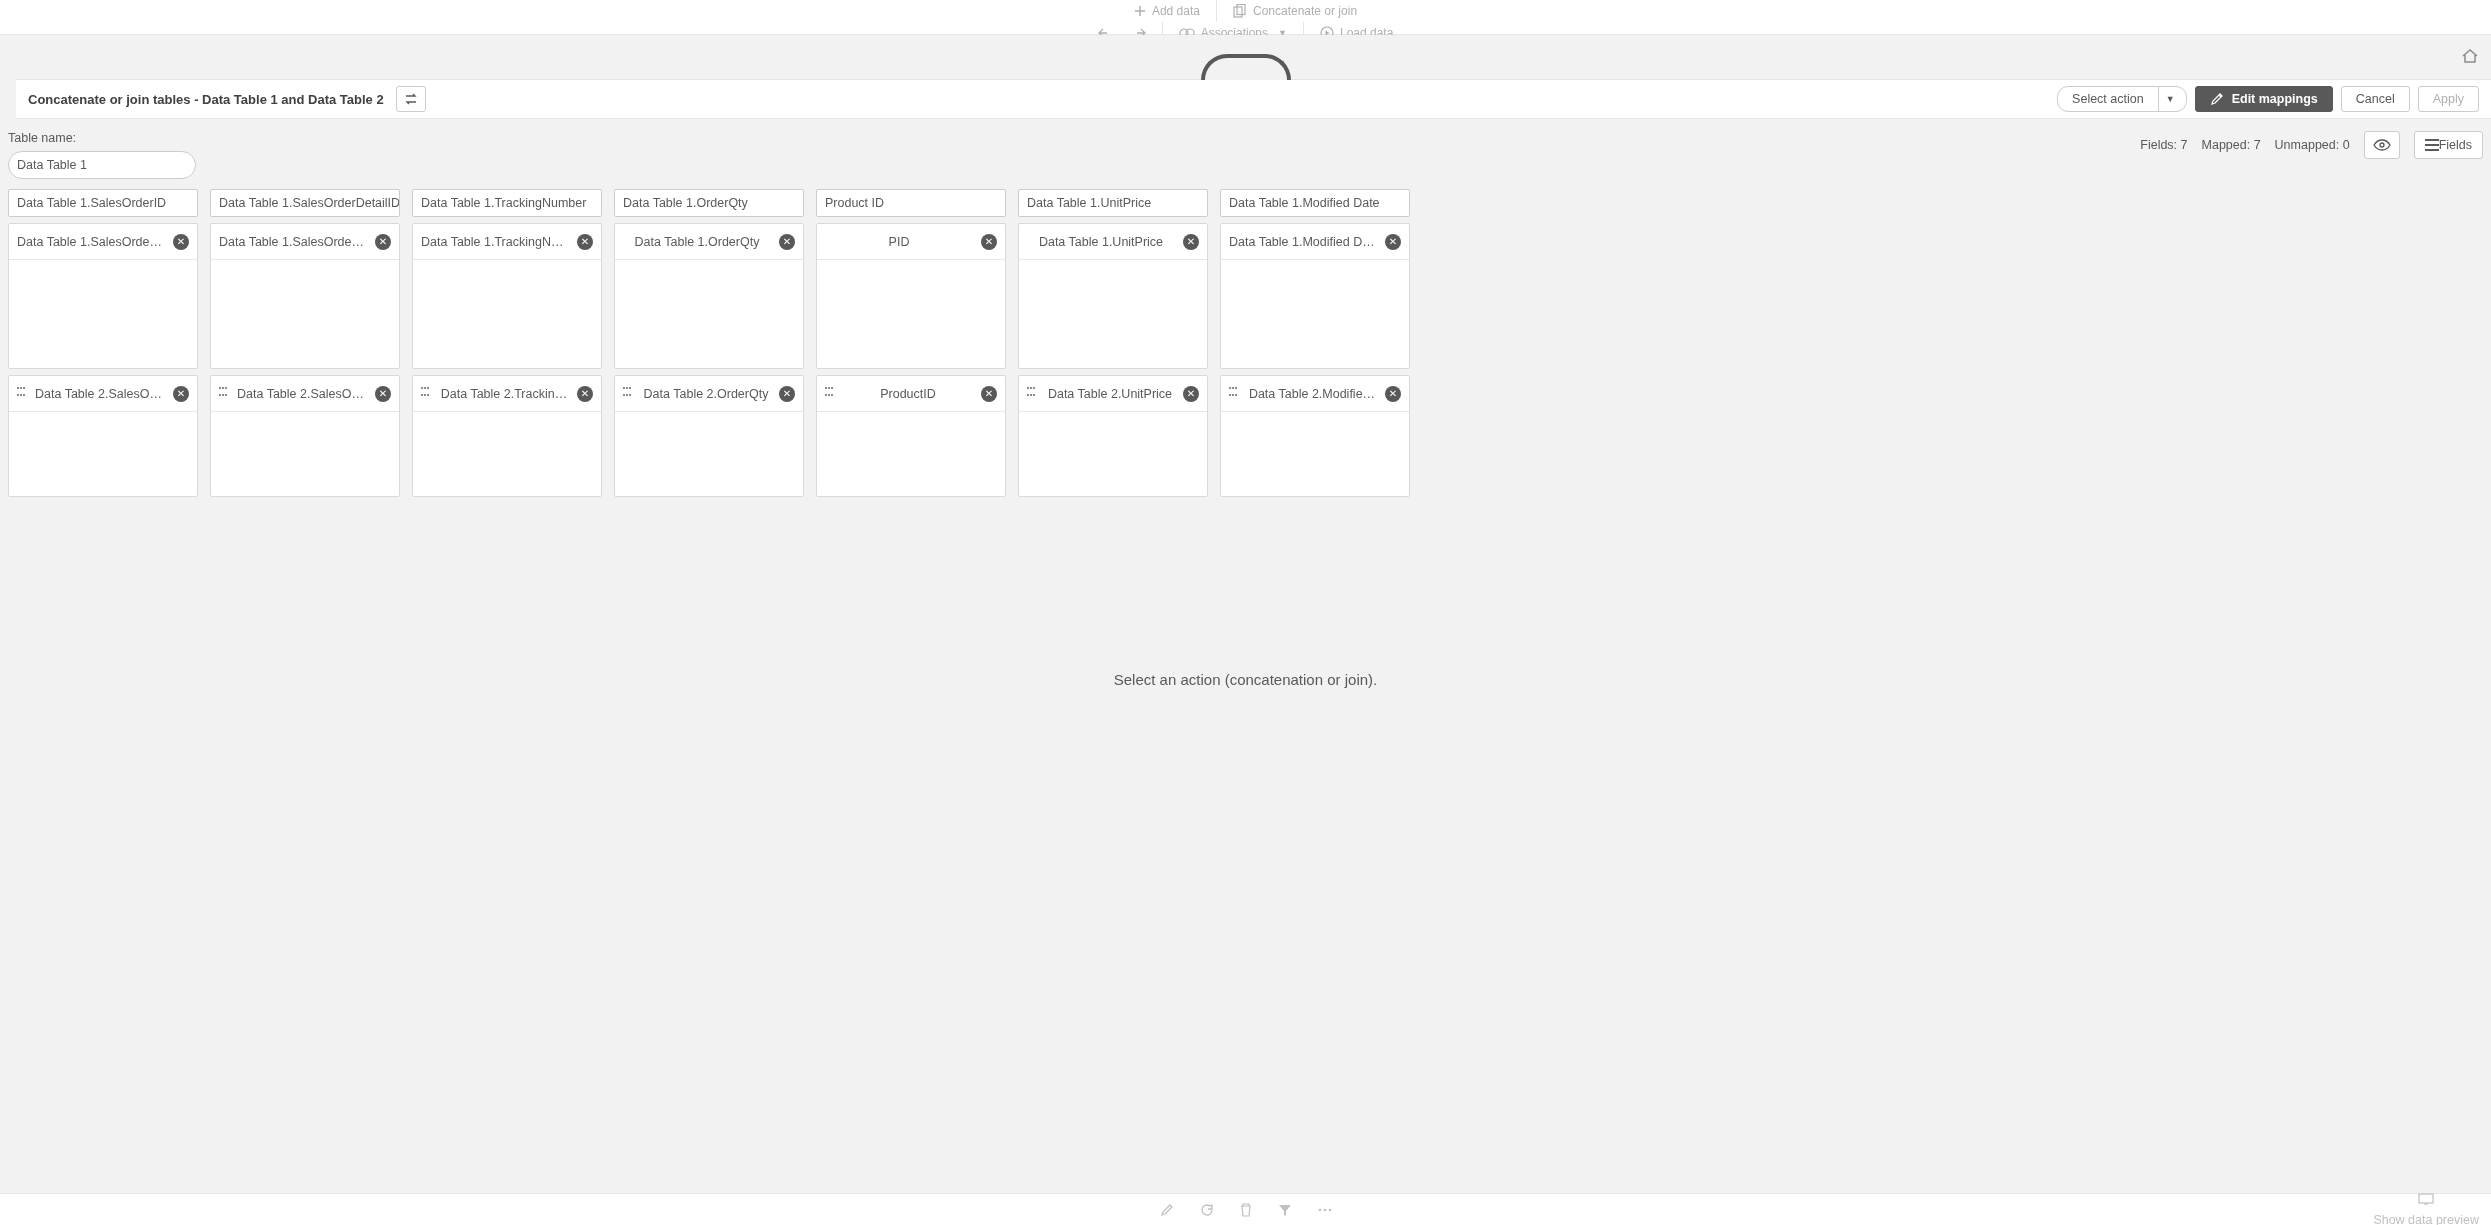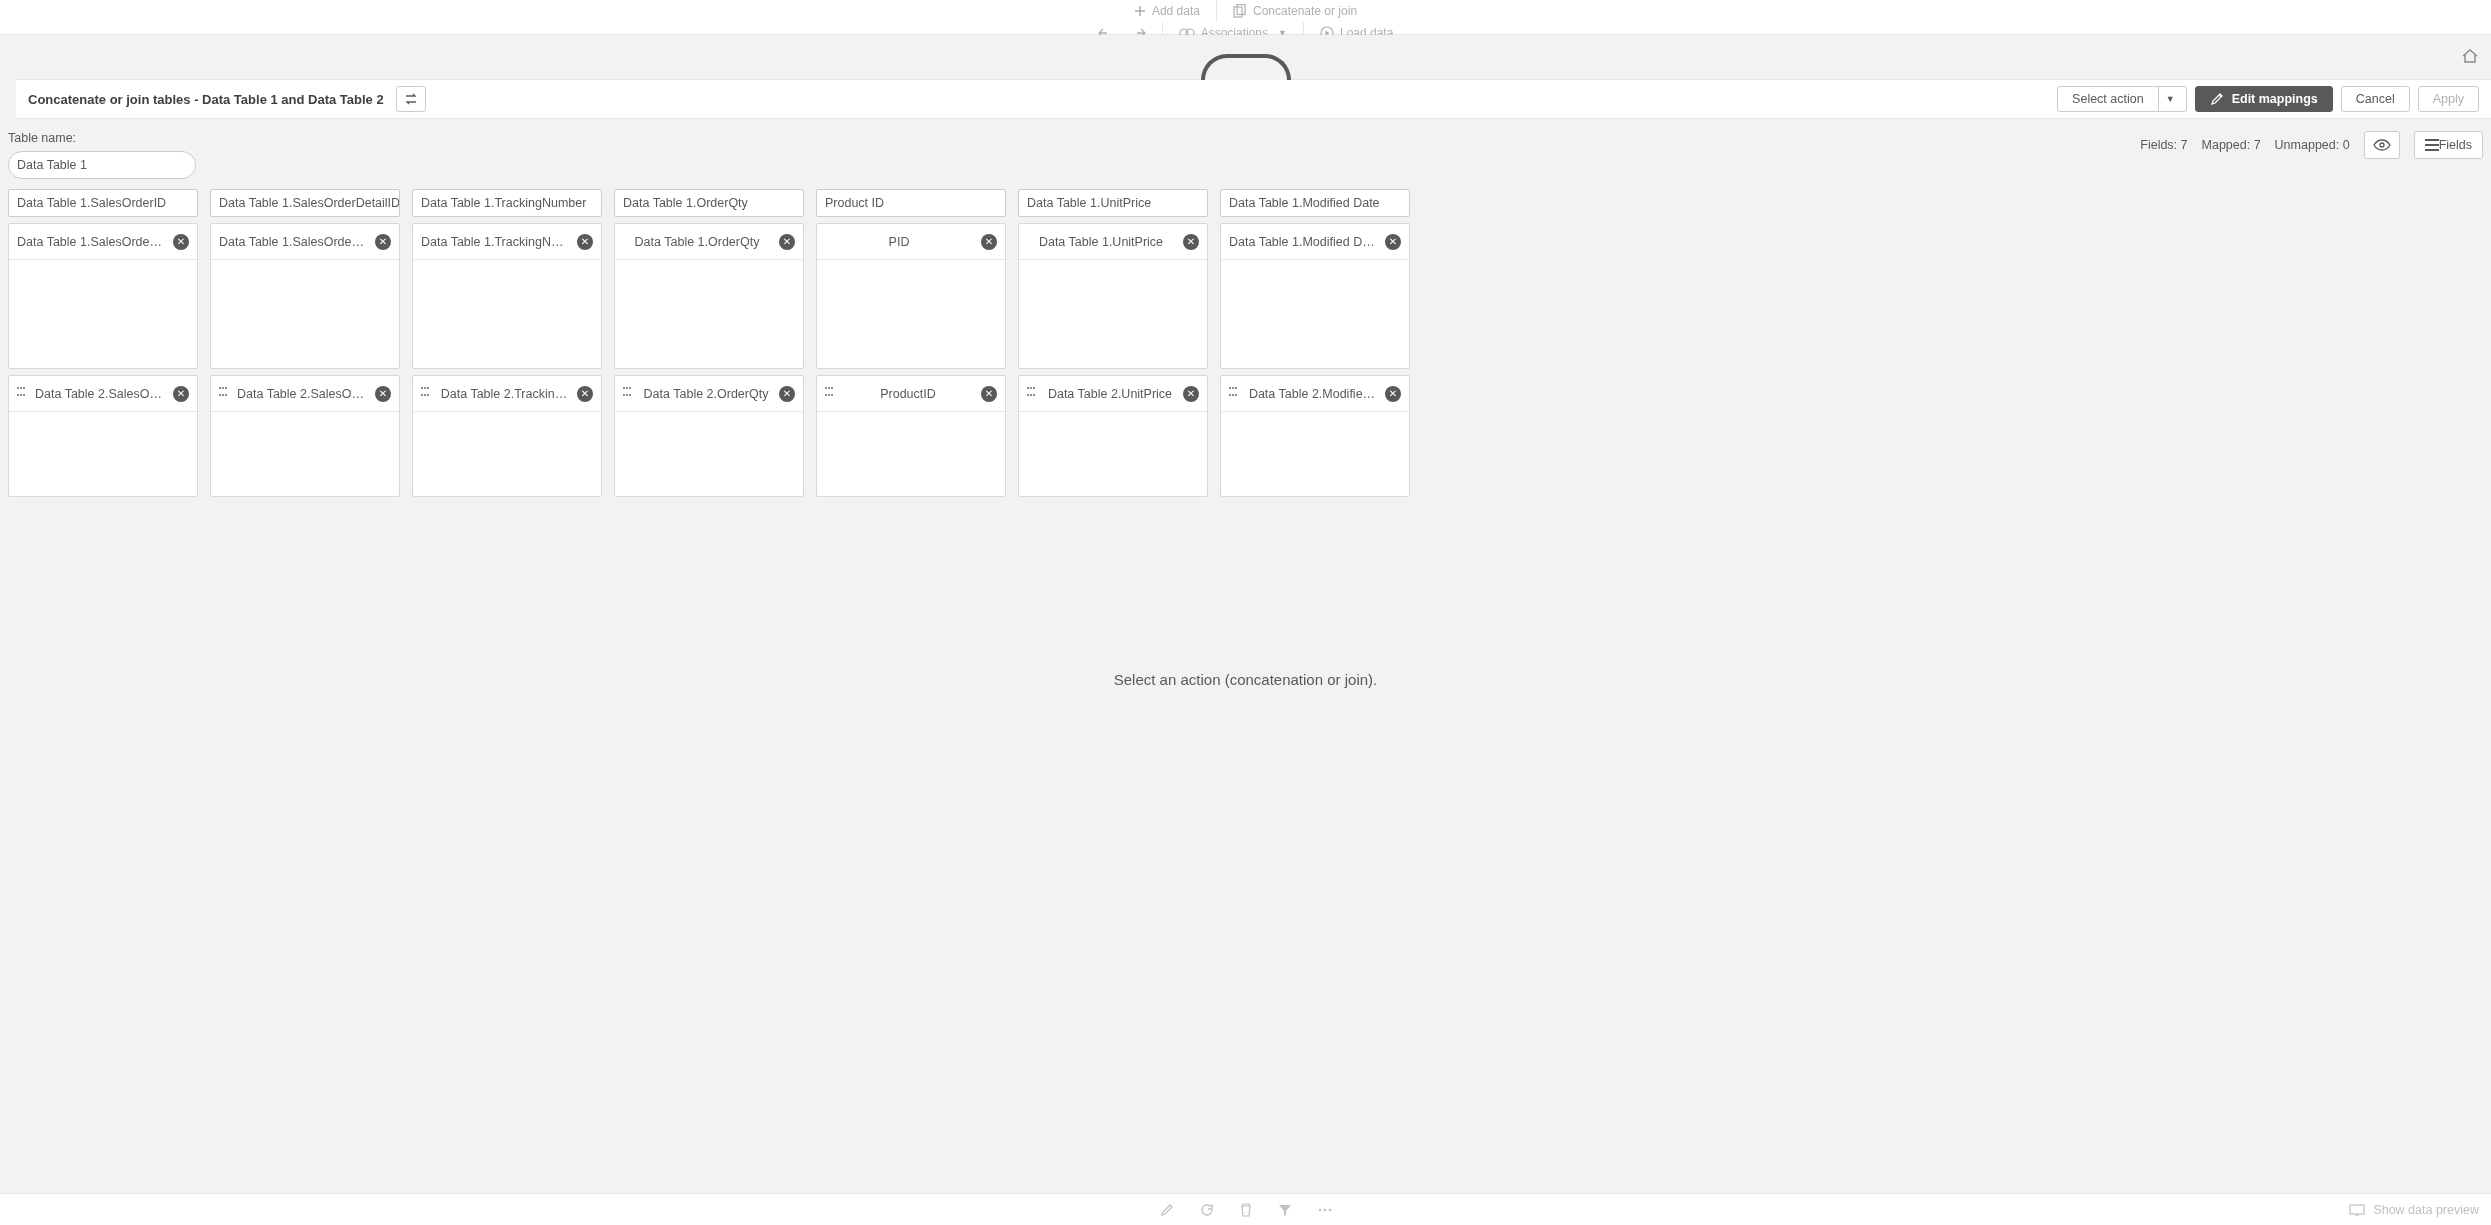--- a/index.html
+++ b/index.html
@@ -14,21 +14,21 @@
 .spacer-strip { height: 44px; background: #f2f2f2; position: relative; display: flex; justify-content: center; align-items: flex-end; }
 .arc { width: 90px; height: 26px; border: 4px solid #595959; border-bottom: none; border-top-left-radius: 90px; border-top-right-radius: 90px; background: #f2f2f2; position: relative; top: 1px;}
 .home-corner { position: absolute; right: 12px; top: 12px; }
 
 .header-bar { height: 40px; background: #fff; border-top: 1px solid #e6e6e6; border-bottom: 1px solid #e6e6e6; display: flex; align-items: center; padding: 0 12px; justify-content: space-between; margin-left: 16px; }
 .header-left { display: flex; align-items: center; gap: 12px; }
 .header-title { font-weight: 600; color: #404040; font-size: 13px; }
 .swap-btn { width: 30px; height: 26px; border: 1px solid #ccc; border-radius: 3px; display: flex; align-items: center; justify-content: center; background: #fff; cursor: pointer; }
 .header-right { display: flex; align-items: center; gap: 8px; }
 .btn { height: 26px; padding: 0 14px; border: 1px solid #ccc; background: #fff; border-radius: 3px; display: flex; align-items: center; gap: 8px; font-size: 12.5px; color: #595959; cursor: pointer; }
-.btn.select { padding-right: 8px; }
+.btn.select { padding-right: 8px; border-radius: 11px; }
 .btn.dark { background: #595959; color: #fff; border-color: #595959; font-weight: 600; }
 .btn.disabled { color: #b0b0b0; cursor: default; }
 .dropdown-caret { width: 20px; border-left: 1px solid #ccc; height: 100%; display: flex; align-items: center; justify-content: center; margin-left: 6px; }
 
 .meta-row { padding: 12px 8px 6px; display: flex; justify-content: space-between; align-items: flex-start; }
 .table-name-block label { font-size: 12.5px; color: #595959; display: block; margin-bottom: 6px; }
 .table-name-input { width: 188px; height: 28px; border: 1px solid #ccc; border-radius: 14px; padding: 0 8px; font-size: 12.5px; background: #fff; color: #595959; }
 .meta-right { display: flex; align-items: center; gap: 14px; }
 .stat { font-size: 12.5px; color: #595959; }
 .icon-btn { height: 28px; min-width: 36px; border: 1px solid #ccc; border-radius: 3px; background: #fff; display: flex; align-items: center; justify-content: center; cursor: pointer; gap: 0; padding: 0 10px; font-size: 12.5px; color: #595959; }
@@ -42,21 +42,21 @@
 .col-card.short { height: 122px; }
 .card-row { height: 36px; border-bottom: 1px solid #e6e6e6; display: flex; align-items: center; padding: 0 8px; gap: 8px; font-size: 12.5px; color: #595959; }
 .card-row .txt { flex: 1; white-space: nowrap; overflow: hidden; text-overflow: ellipsis; }
 .clear-circle { width: 16px; height: 16px; border-radius: 50%; background: #595959; color: #fff; display: flex; align-items: center; justify-content: center; font-size: 10px; flex-shrink: 0; cursor: pointer; }
 .grip { display:flex; flex-wrap:wrap; width:10px; height:14px; gap:1px; flex-shrink:0; }
 .grip span { width:2px; height:2px; background:#8c8c8c; }
 
 .prompt-area { text-align: center; padding: 170px 0 24px; color: #595959; font-size: 15px; }
 
 .bottom-toolbar { position: fixed; bottom: 0; left:0; right:0; height: 32px; border-top: 1px solid #e6e6e6; background: #fff; display: flex; align-items: center; justify-content: center; gap: 26px; color: #c0c0c0; }
-.bottom-right { position: absolute; right: 12px; display: flex; align-items: center; gap: 8px; color: #c0c0c0; font-size: 12.5px; }
+.bottom-right { position: absolute; right: 12px; display: flex; align-items: center; gap: 8px; color: #c0c0c0; font-size: 12.5px; flex-direction: column; }
 
 svg { display:block; }
 </style>
 </head>
 <body>
 
 <div class="top-toolbar">
   <div class="top-toolbar-left">
     <div class="tb-btn">
       <svg width="12" height="12" viewBox="0 0 12 12">

